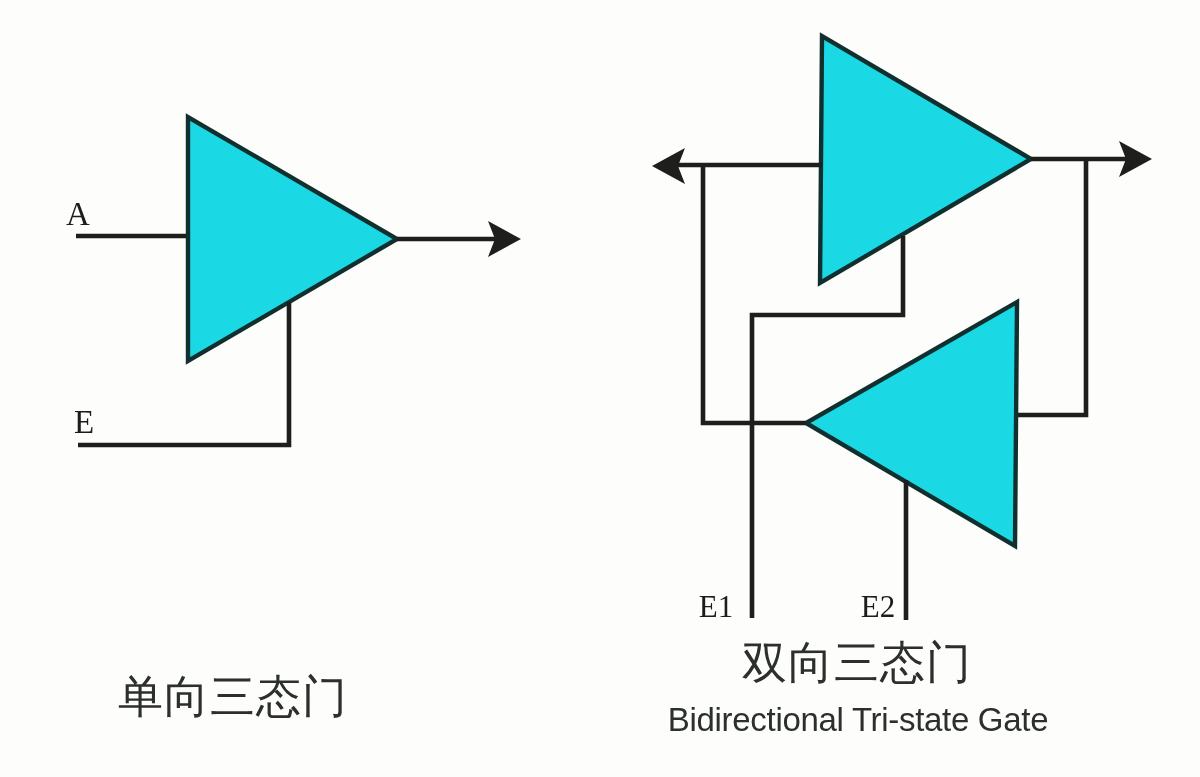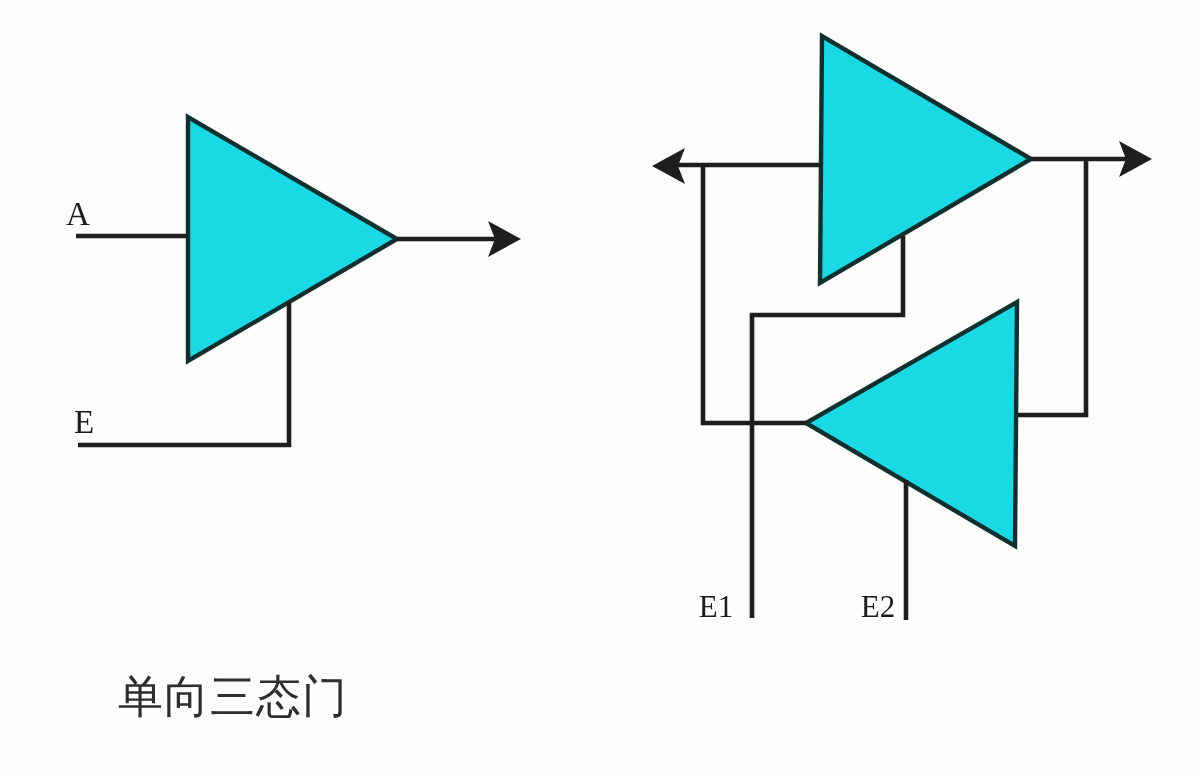--- a/index.html
+++ b/index.html
@@ -65,14 +65,16 @@
 
       <path class="wire" d="M906 480 V620"></path>
 
       <text class="pin-label small" x="716" y="617">E1</text>
       <text class="pin-label small" x="878" y="617">E2</text>
     </g>
   </svg>
 
   <div class="caption caption-zh" style="left:233px;top:673px;">单向三态门</div>
 
+  <div class="caption caption-zh" style="left:857px;top:639px;">双向三态门</div>
+  <div class="caption caption-en" style="left:858px;top:701px;">Bidirectional Tri-state Gate</div>
 
 </div>
 
 </body></html>

